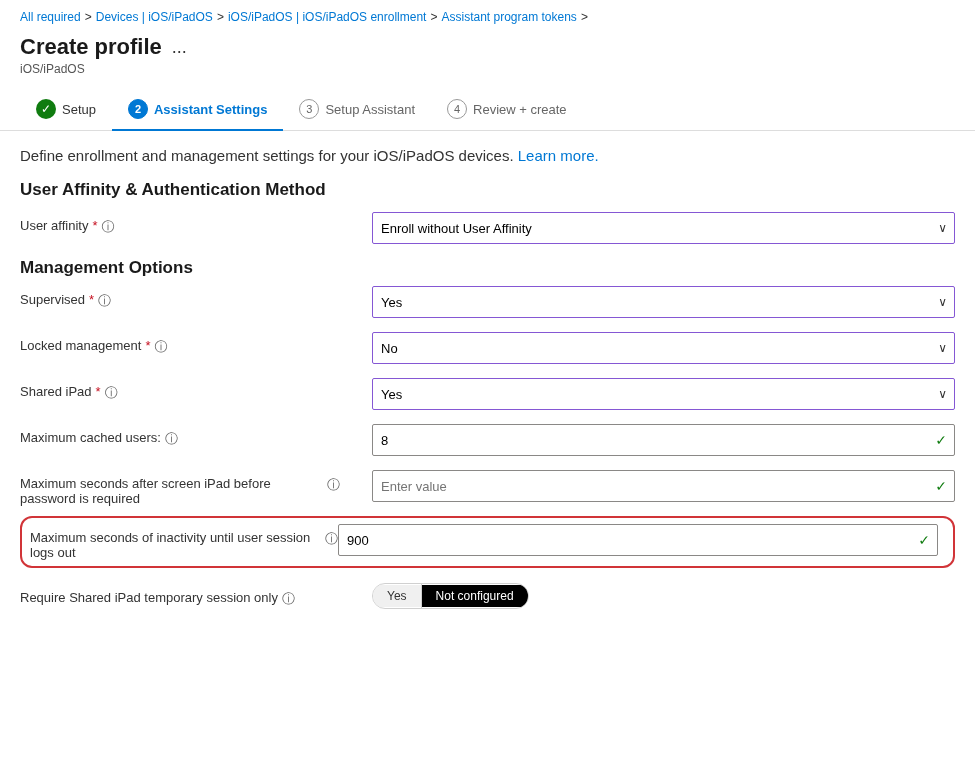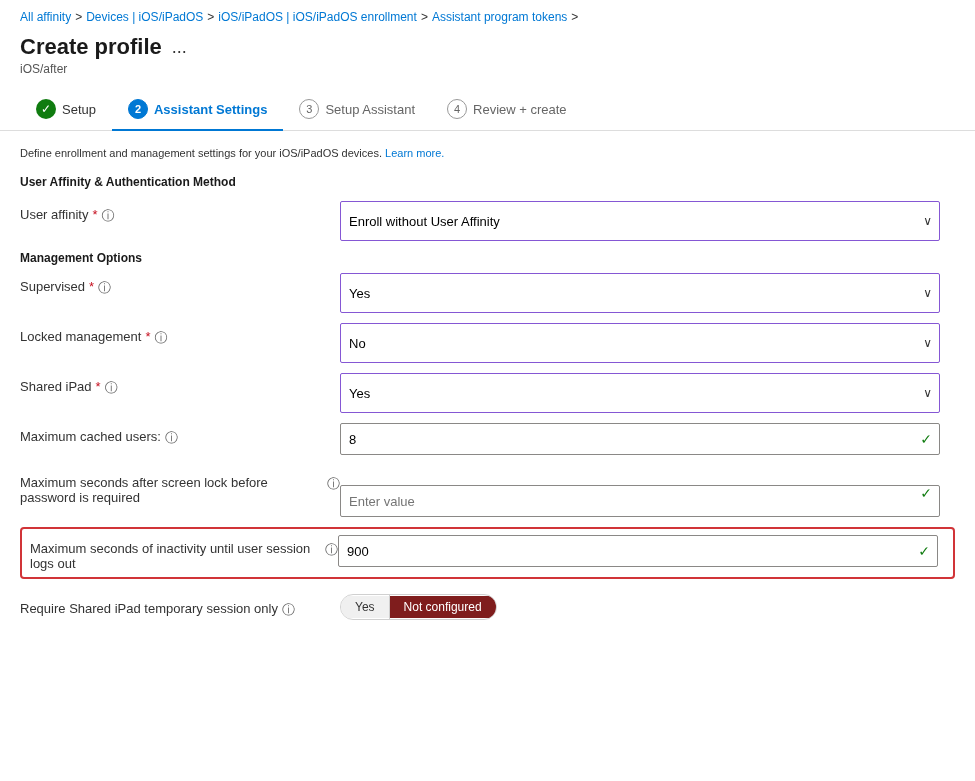--- a/index.html
+++ b/index.html
@@ -97,39 +97,40 @@
       align-items: center;
       justify-content: center;
       color: white;
       font-size: 12px;
       flex-shrink: 0;
     }
     .content-area {
       padding: 16px 20px;
     }
     .description-text {
-      font-size: 11px;
+      font-size: 15px;
       color: #333;
       margin-bottom: 16px;
     }
     .description-text a {
       color: #0078d4;
       text-decoration: none;
     }
     .section-title {
-      font-size: 12px;
+      font-size: 17px;
       font-weight: 700;
       color: #1a1a1a;
       margin-bottom: 12px;
     }
     .form-row {
       display: flex;
       align-items: flex-start;
       margin-bottom: 10px;
       min-height: 36px;
+      gap: 32px;
     }
     .form-label {
       width: 320px;
       font-size: 13px;
       color: #333;
       padding-top: 6px;
       display: flex;
       align-items: flex-start;
       gap: 4px;
       flex-shrink: 0;
@@ -143,21 +144,21 @@
     .form-control-wrap {
       flex: 1;
       max-width: 600px;
     }
     .select-wrapper {
       position: relative;
       width: 100%;
     }
     .select-wrapper select {
       width: 100%;
-      height: 40px;
+      height: 32px;
       border: 1.5px solid #8557d4;
       border-radius: 2px;
       padding: 0 30px 0 8px;
       font-size: 13px;
       background: #fff;
       appearance: none;
       cursor: pointer;
       outline: none;
     }
     .select-arrow {
@@ -178,33 +179,32 @@
       height: 32px;
       border: 1px solid #8a8886;
       border-radius: 2px;
       padding: 0 30px 0 8px;
       font-size: 13px;
       background: #fff;
       outline: none;
     }
     .text-input.placeholder-text {
       color: #6d28d9;
-      margin-top: 16px;
     }
     .input-check {
       position: absolute;
       right: 8px;
       top: 50%;
       transform: translateY(-50%);
       color: #107c10;
       font-size: 14px;
     }
     .highlighted-row {
       border: 2px solid #d13438;
-      border-radius: 4px;
+      border-radius: 12px;
       padding: 6px 8px;
       margin-bottom: 10px;
       display: flex;
       align-items: flex-start;
     }
     .highlighted-row .form-label {
       width: 308px;
     }
     .toggle-group {
       display: flex;
@@ -217,49 +217,49 @@
     }
     .toggle-btn {
       padding: 4px 14px;
       font-size: 12px;
       border: none;
       cursor: pointer;
       background: #f0f0f0;
       color: #333;
     }
     .toggle-btn.active {
-      background: #7f1d1d;
+      background: #000000;
       color: #fff;
     }
     .separator {
       width: 1px;
       height: 24px;
       background: #d0d0d0;
     }
     .section-gap { margin-bottom: 8px; }
   </style>
 </head>
 <body>
 
 <div class="breadcrumb">
-  <a>All affinity</a>
+  <a>All required</a>
   <span>&gt;</span>
   <a>Devices | iOS/iPadOS</a>
   <span>&gt;</span>
   <a>iOS/iPadOS | iOS/iPadOS enrollment</a>
   <span>&gt;</span>
   <a>Assistant program tokens</a>
   <span>&gt;</span>
 </div>
 
 <div class="page-header">
   <h1 class="page-title">Create profile</h1>
   <button class="ellipsis-btn">...</button>
 </div>
-<div class="page-subtitle">iOS/after</div>
+<div class="page-subtitle">iOS/iPadOS</div>
 
 <div class="tabs-container">
 
   <div class="tab completed">
     <div class="tab-check">✓</div>
     <span>Setup</span>
   </div>
 
   <div class="tab active">
     <div class="tab-circle active">2</div>
@@ -364,21 +364,21 @@
     <div class="form-control-wrap">
       <div class="input-wrapper">
         <input class="text-input" type="text" value="8" style="">
         <span class="input-check">✓</span>
       </div>
     </div>
   </div>
 
   <div class="form-row">
     <div class="form-label">
-      <span>Maximum seconds after screen lock before password is required</span>
+      <span>Maximum seconds after screen iPad before password is required</span>
       <span class="info-icon">ⓘ</span>
     </div>
     <div class="form-control-wrap">
       <div class="input-wrapper">
         <input class="text-input placeholder-text" type="text" placeholder="Enter value" style="">
         <span class="input-check">✓</span>
       </div>
     </div>
   </div>
 

